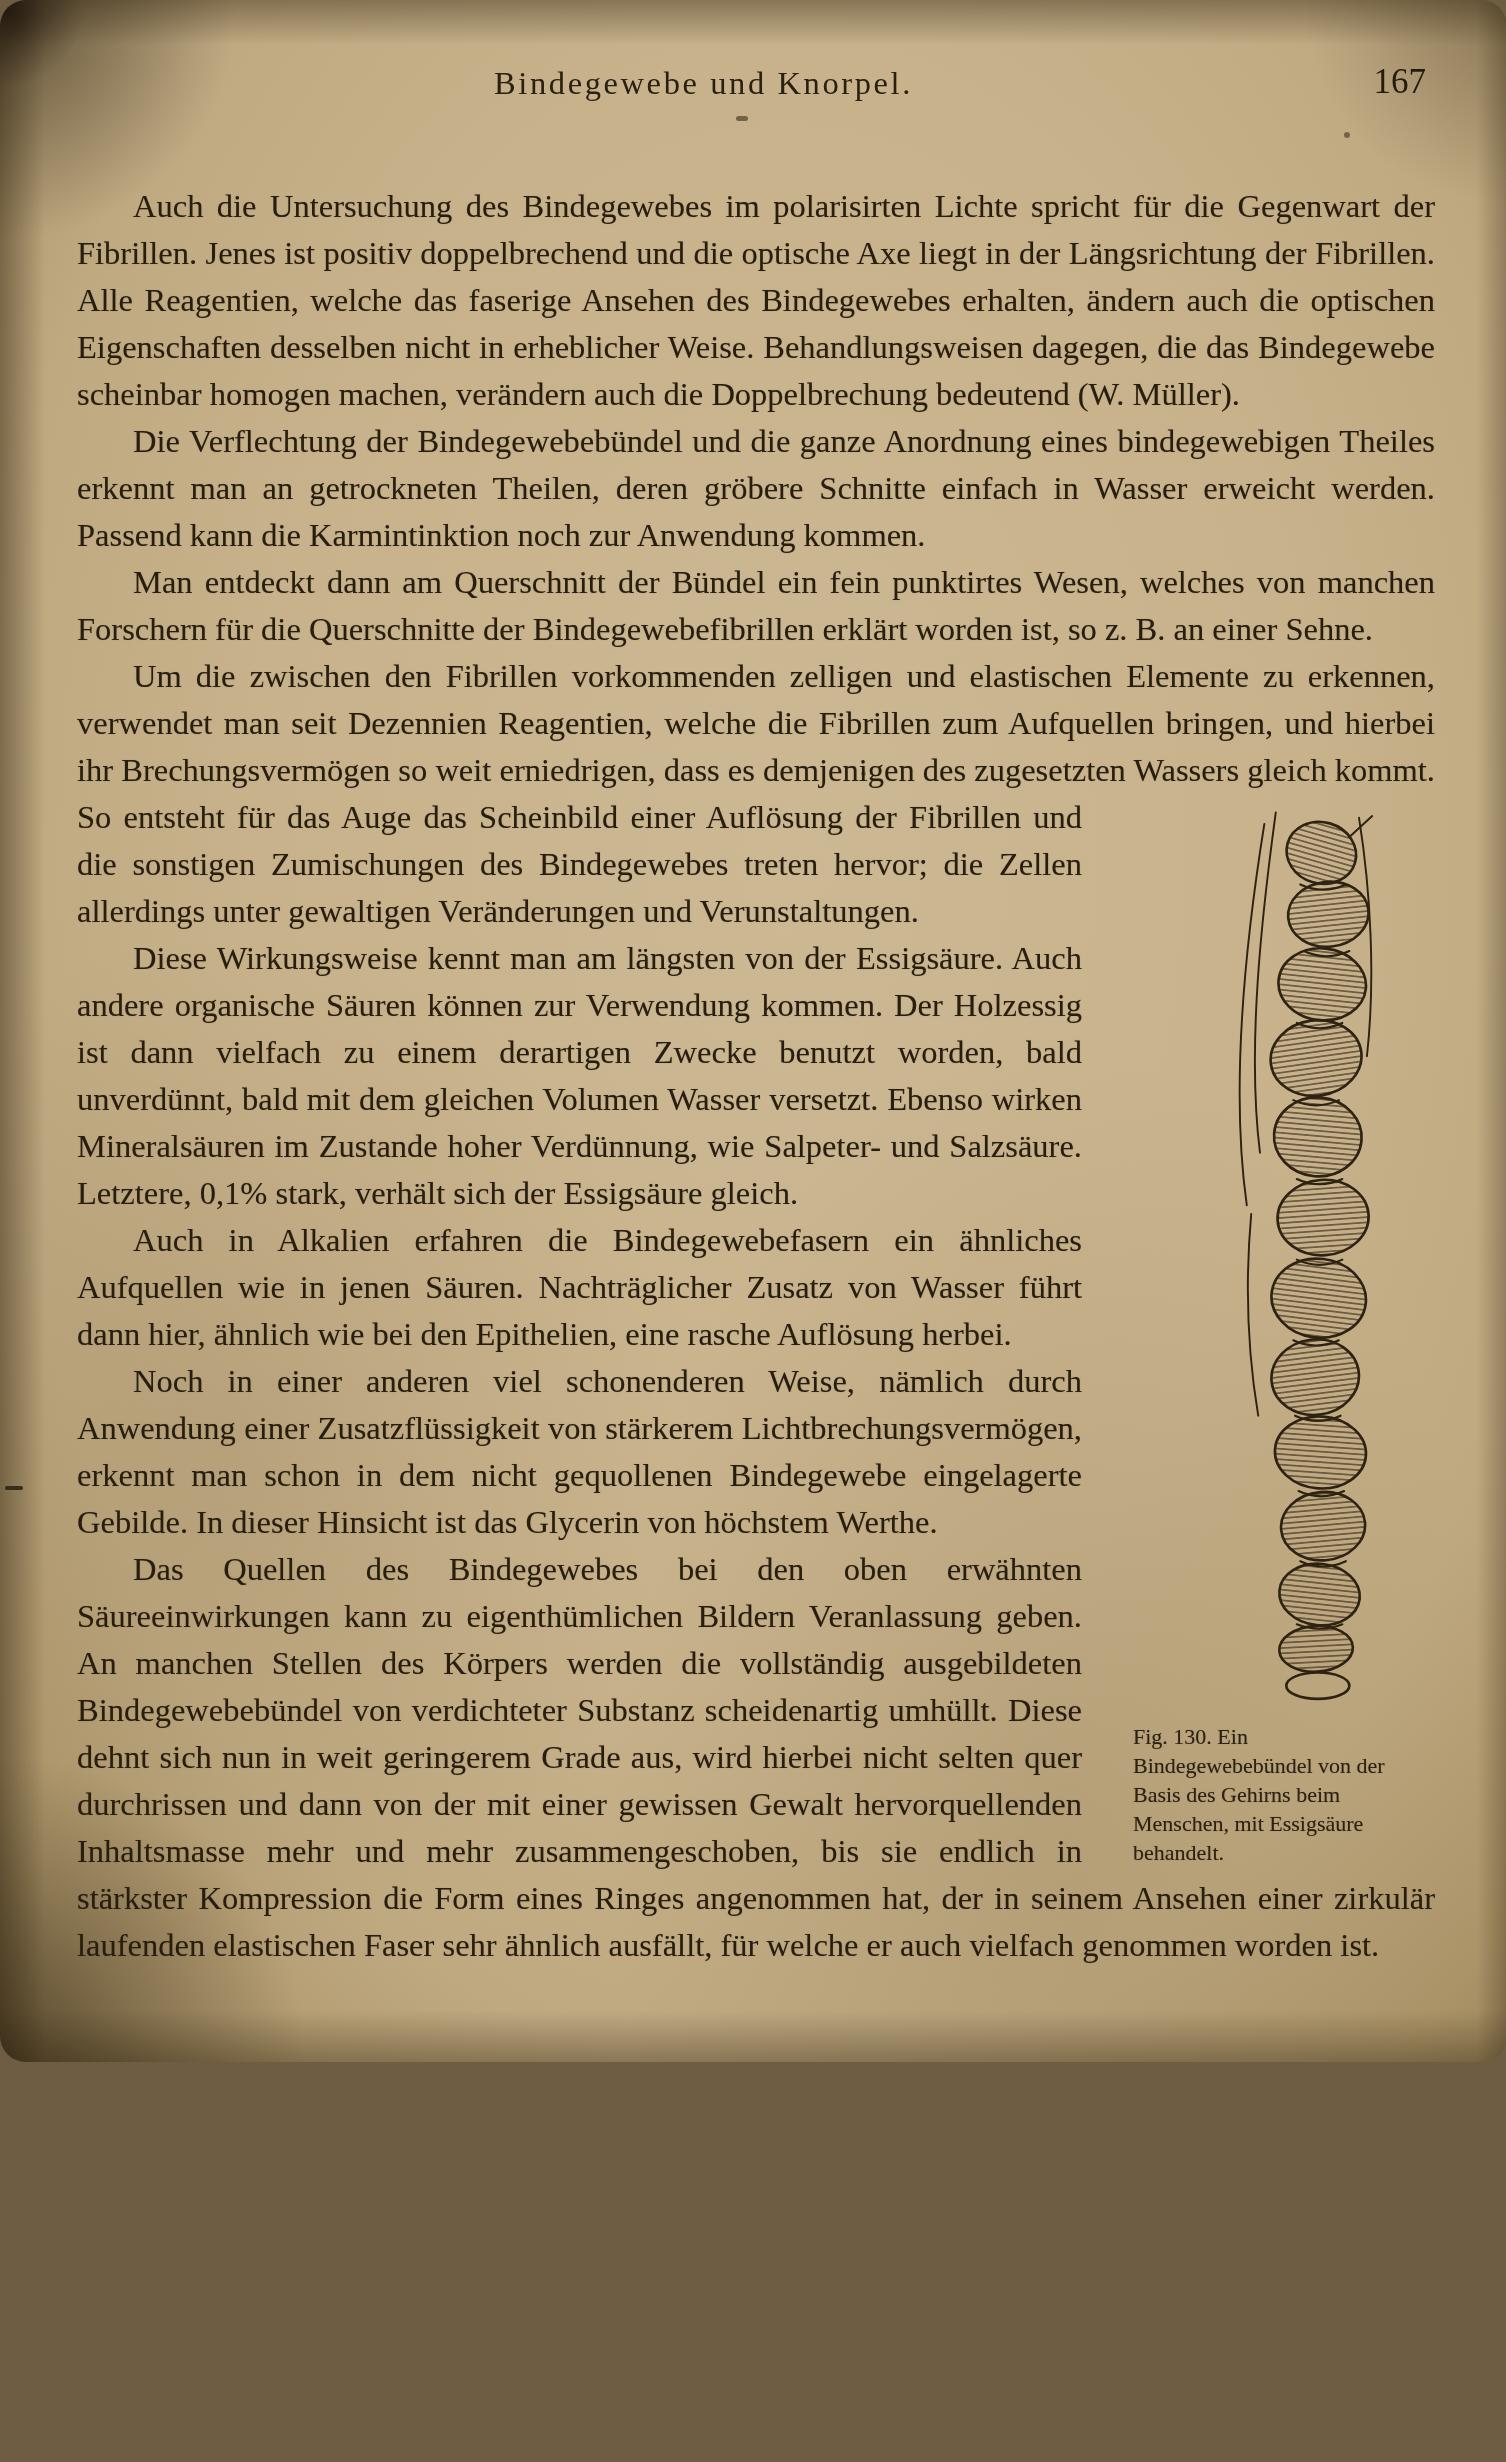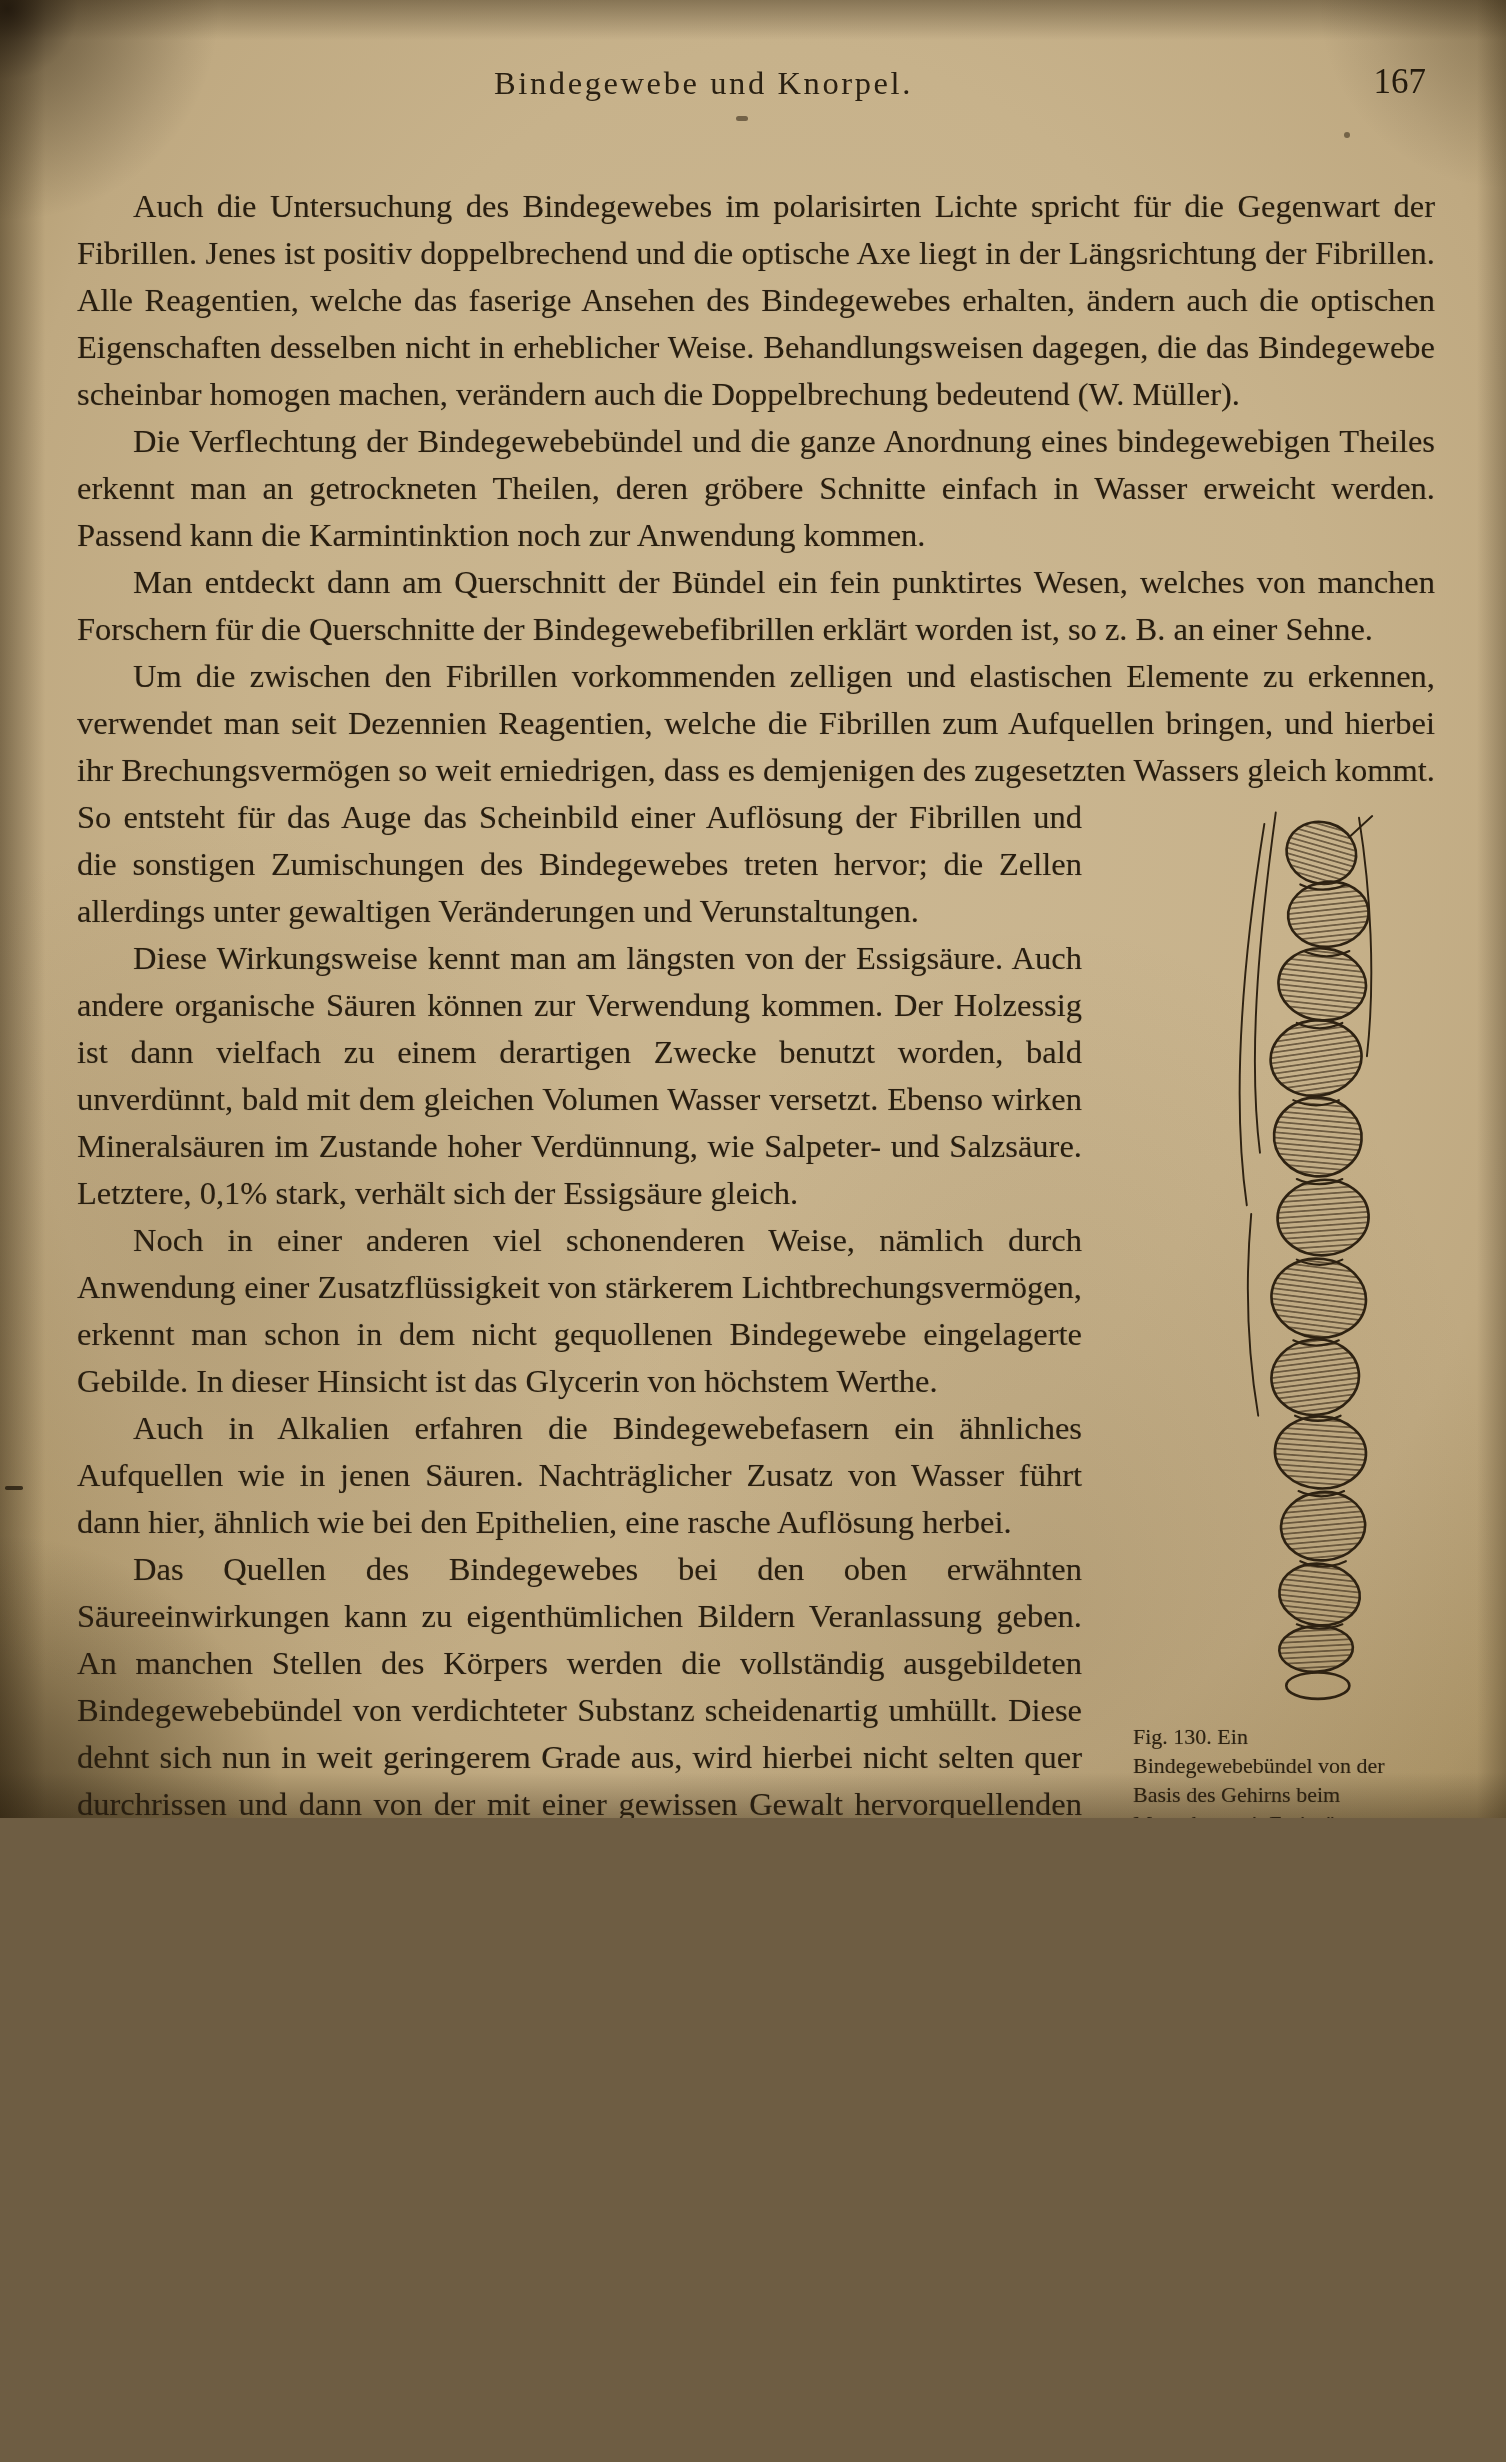--- a/index.html
+++ b/index.html
@@ -3,34 +3,35 @@
 <meta charset="utf-8">
 <style>
   * { margin:0; padding:0; box-sizing:border-box; }
   html, body { width:1507px; height:2462px; }
   body {
     font-family: "Liberation Serif", "DejaVu Serif", serif;
     background:#6e5d43;
   }
   .page {
     position:relative;
-    width:1507px; height:1818px;
+    width:1507px; height:2062px;
     overflow:hidden;
     color:#271d10;
     background:
       radial-gradient(circle at 0.5% 0.5%, rgba(25,17,8,0.85) 0, rgba(25,17,8,0.35) 3%, rgba(25,17,8,0) 9%),
       radial-gradient(circle at 0% 100%, rgba(35,25,10,0.55) 0, rgba(35,25,10,0) 12%),
       radial-gradient(circle at 100% 0%, rgba(35,25,10,0.30) 0, rgba(35,25,10,0) 8%),
       linear-gradient(90deg, rgba(58,44,22,0.50) 0, rgba(58,44,22,0) 3%),
       linear-gradient(270deg, rgba(58,44,22,0.35) 0, rgba(58,44,22,0) 2%),
       linear-gradient(180deg, rgba(58,44,22,0.45) 0, rgba(58,44,22,0) 2.2%),
       linear-gradient(0deg, rgba(58,44,22,0.40) 0, rgba(58,44,22,0) 2.5%),
       radial-gradient(ellipse at 70% 88%, rgba(120,98,60,0.18) 0, rgba(120,98,60,0) 30%),
       radial-gradient(ellipse at 15% 70%, rgba(110,90,55,0.15) 0, rgba(110,90,55,0) 25%),
       radial-gradient(ellipse at 52% 42%, #ccb893 0%, #c7b28b 48%, #bfa981 72%, #ab9468 90%, #937d55 100%);
+    border-radius: 26px;
   }
   .header { position:absolute; top:65px; left:77px; right:72px; height:53px; }
   .running-title {
     position:absolute; left:0; right:105px; text-align:center;
     font-size:32.5px; letter-spacing:2.6px; color:#2a2012;
   }
   .pagenum { position:absolute; right:9px; top:-3.5px; font-size:35px; color:#241b0e; }
   .textblock {
     position:absolute; top:155px; left:77px; width:1358px;
     font-size:32.5px; line-height:47px; text-align:justify;
@@ -124,19 +125,19 @@
             <path d="M174 786 q26 12 52 0"></path>
             <path d="M176 866 q26 12 52 0"></path>
             <path d="M172 938 q26 10 52 0"></path>
           </g>
           <ellipse cx="196" cy="1008" rx="36" ry="15" fill="none" stroke="#2e2212" stroke-width="3"></ellipse>
         </svg>
           <span class="caption">Fig. 130. Ein Bindegewebebündel von der Basis des Gehirns beim Menschen, mit Essigsäure behandelt.</span>
         </span><span>entsteht für das Auge das Scheinbild einer Auflösung der Fibrillen und die sonstigen Zumischungen des Bindegewebes treten hervor; die Zellen allerdings unter gewaltigen Veränderungen und Verunstaltungen.</span></p>
 
     <p class="para">Diese Wirkungsweise kennt man am längsten von der Essigsäure. Auch andere organische Säuren können zur Verwendung kommen. Der Holzessig ist dann vielfach zu einem derartigen Zwecke benutzt worden, bald unverdünnt, bald mit dem gleichen Volumen Wasser versetzt. Ebenso wirken Mineralsäuren im Zustande hoher Verdünnung, wie Salpeter- und Salzsäure. Letztere, 0,1% stark, verhält sich der Essigsäure gleich.</p>
+    <p class="para">Auch in Alkalien erfahren die Bindegewebefasern ein ähnliches Aufquellen wie in jenen Säuren. Nachträglicher Zusatz von Wasser führt dann hier, ähnlich wie bei den Epithelien, eine rasche Auflösung herbei.</p>
     <p class="para">Noch in einer anderen viel schonenderen Weise, nämlich durch Anwendung einer Zusatzflüssigkeit von stärkerem Lichtbrechungsvermögen, erkennt man schon in dem nicht gequollenen Bindegewebe eingelagerte Gebilde. In dieser Hinsicht ist das Glycerin von höchstem Werthe.</p>
-    <p class="para">Auch in Alkalien erfahren die Bindegewebefasern ein ähnliches Aufquellen wie in jenen Säuren. Nachträglicher Zusatz von Wasser führt dann hier, ähnlich wie bei den Epithelien, eine rasche Auflösung herbei.</p>
     <p class="para">Das Quellen des Bindegewebes bei den oben erwähnten Säureeinwirkungen kann zu eigenthümlichen Bildern Veranlassung geben. An manchen Stellen des Körpers werden die vollständig ausgebildeten Bindegewebebündel von verdichteter Substanz scheidenartig umhüllt. Diese dehnt sich nun in weit geringerem Grade aus, wird hierbei nicht selten quer durchrissen und dann von der mit einer gewissen Gewalt hervorquellenden Inhaltsmasse mehr und mehr zusammengeschoben, bis sie endlich in stärkster Kompression die Form eines Ringes angenommen hat, der in seinem Ansehen einer zirkulär laufenden elastischen Faser sehr ähnlich ausfällt, für welche er auch vielfach genommen worden ist.</p>
   </div>
 
 </div>
 
 
 </body></html>

